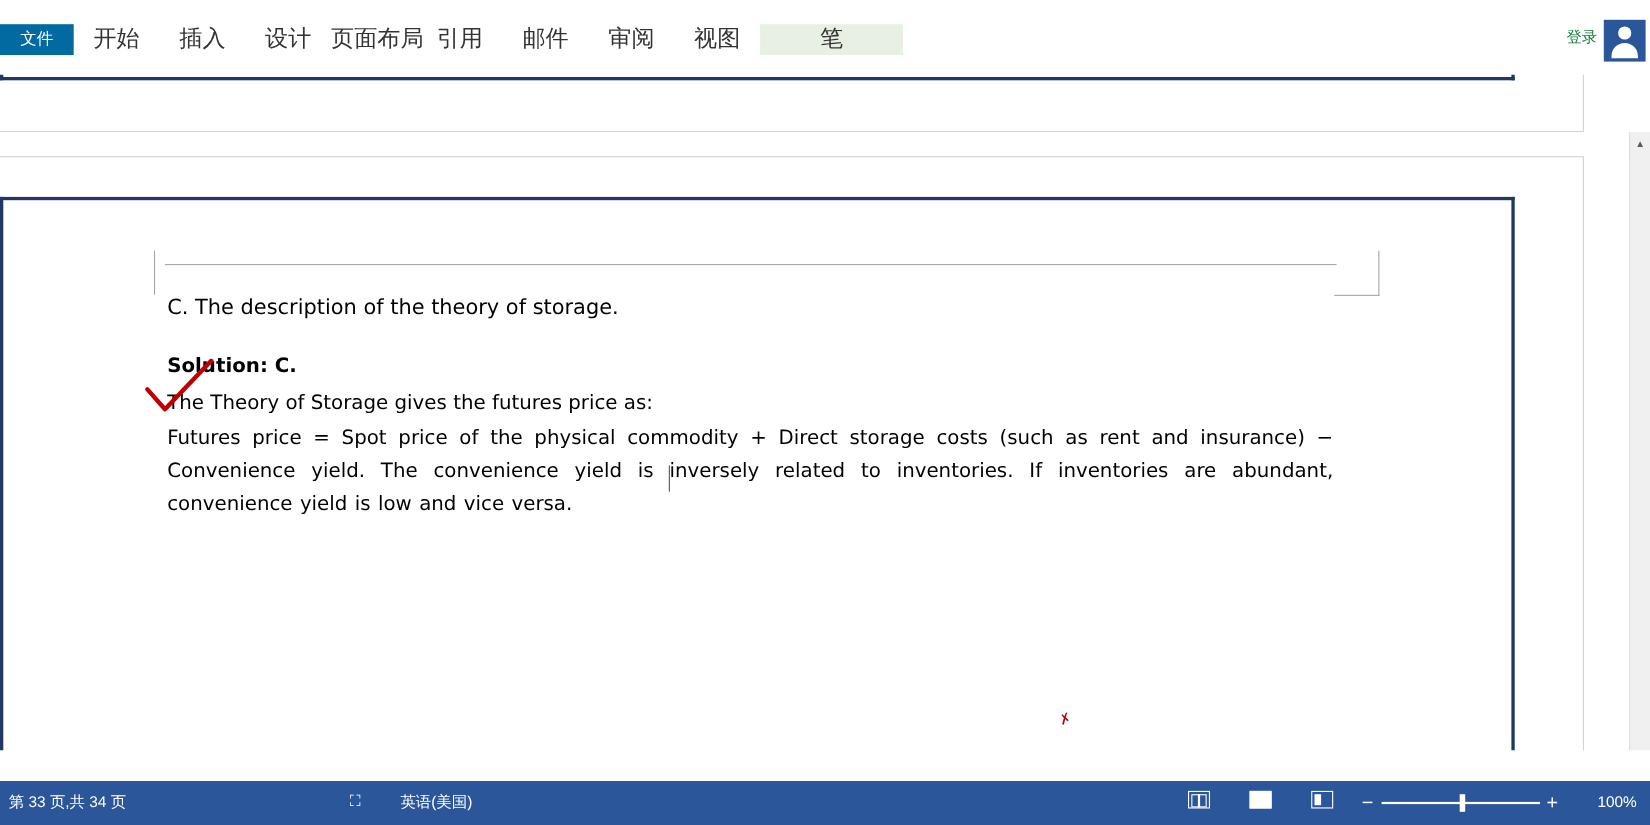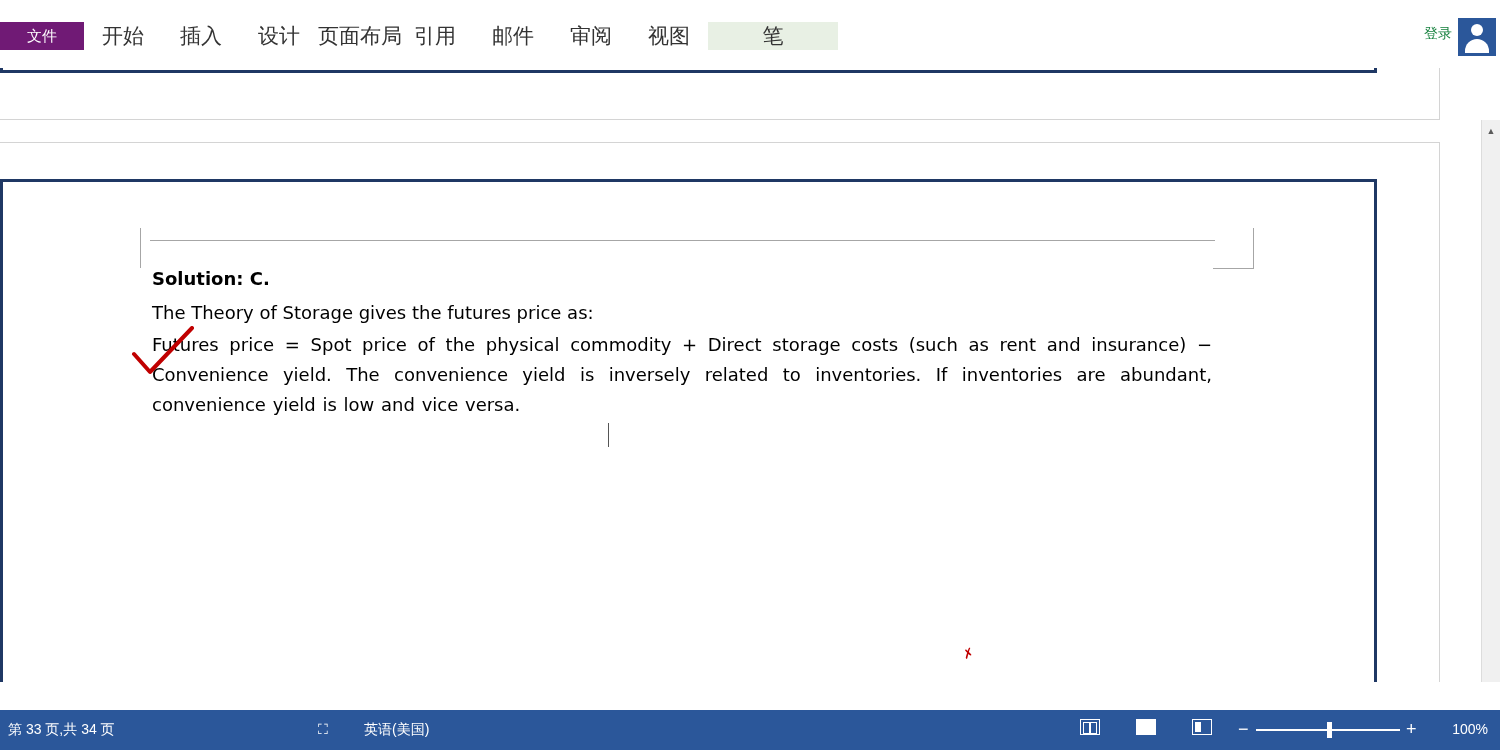--- a/index.html
+++ b/index.html
@@ -34,23 +34,23 @@
   .tab {
     font-size: 21px;
     color: #333333;
     padding: 5px 0;
     margin: 0 0 0 0;
     text-align: center;
     white-space: nowrap;
     cursor: default;
   }
   .tab.file {
-    background: #701a75;
+    background: #0369a1;
     color: #ffffff;
-    width: 84px;
+    width: 67px;
     height: 28px;
     line-height: 28px;
     padding: 0;
     font-size: 15px;
   }
   .tab.normal {
     width: 78px;
     line-height: 18px;
   }
   .tab.highlight {
@@ -404,20 +404,21 @@
     <div class="inner-frame"></div>
   </div>
 
   <div class="header-rule"></div>
   <div class="mark tl"></div>
   <div class="mark bl"></div>
   <div class="mark tr"></div>
   <div class="mark br"></div>
 
   <div class="doc-text">
+    <p class="line-c">C.    The description of the theory of storage.</p>
     <p class="solution">Solution: C.</p>
     <p class="para">The Theory of Storage gives the futures price as:</p>
     <p class="para justified">Futures price = Spot price of the physical commodity + Direct storage costs (such as rent and insurance) − Convenience yield. The convenience yield is inversely related to inventories. If inventories are abundant, convenience yield is low and vice versa.</p>
   </div>
 
   <div class="caret"></div>
 
   <svg class="checkmark" viewBox="0 0 70 50">
     <path d="M4 28 L20 46 L62 2" stroke="#c00000" stroke-width="4" fill="none" stroke-linecap="round" stroke-linejoin="round"></path>
   </svg>

